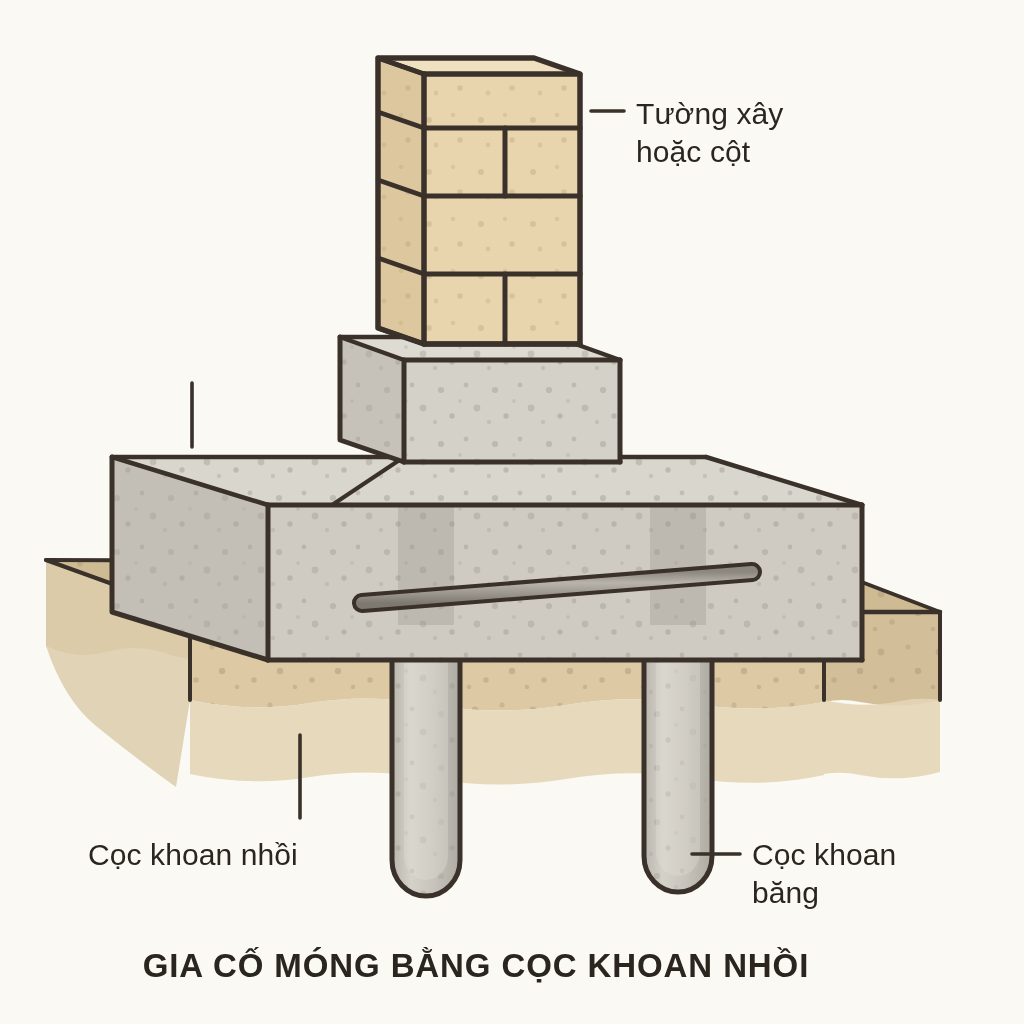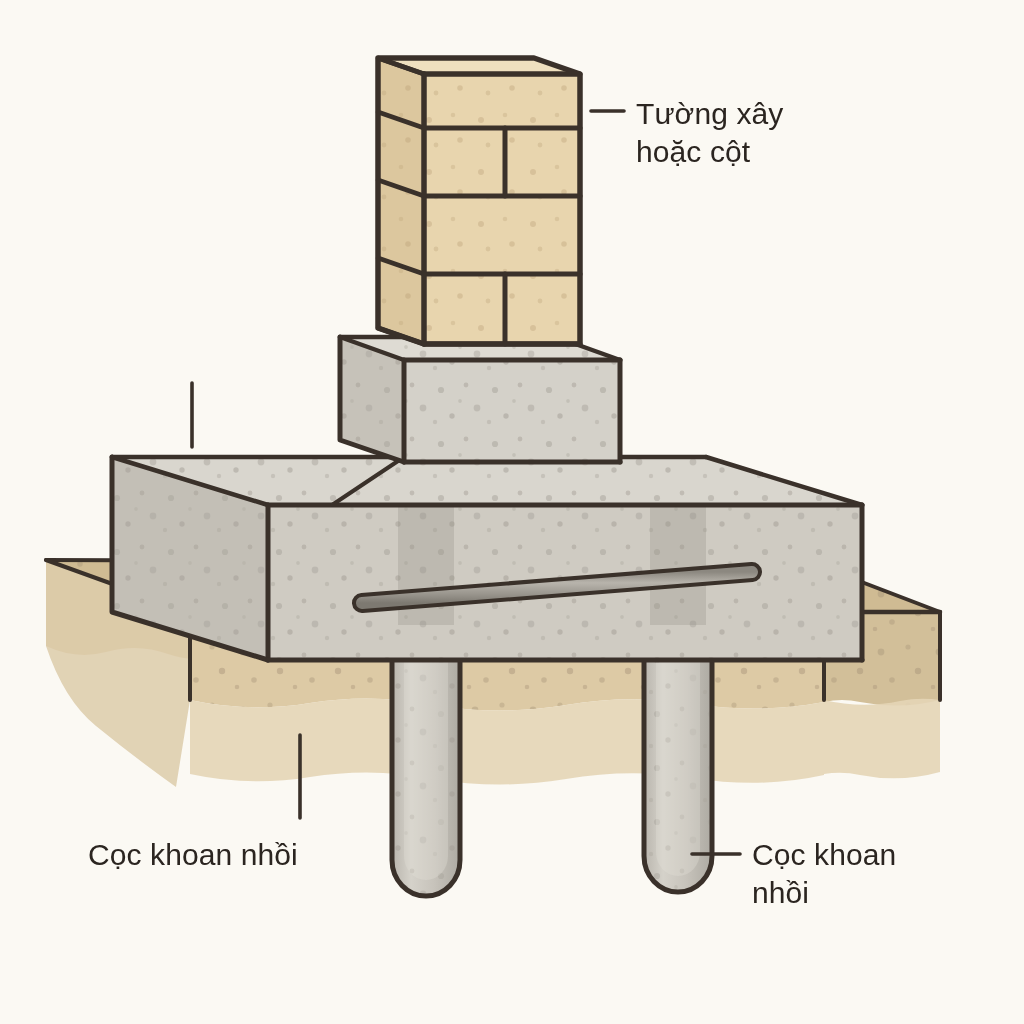--- a/index.html
+++ b/index.html
@@ -214,16 +214,17 @@
     </g>
   </svg>
 
   <div class="lbl" id="label-wall"><span>Tường xây</span>
 <span>hoặc cột</span></div>
 
 
   <div class="lbl" id="label-pile-left">Cọc khoan nhồi</div>
 
   <div class="lbl" id="label-pile-right"><span>Cọc khoan</span>
-<span>nhồi</span></div>
-
+<span>băng</span></div>
+
+  <div id="caption">GIA CỐ MÓNG BẰNG CỌC KHOAN NHỒI</div>
 
 </div>
 
 </body></html>

